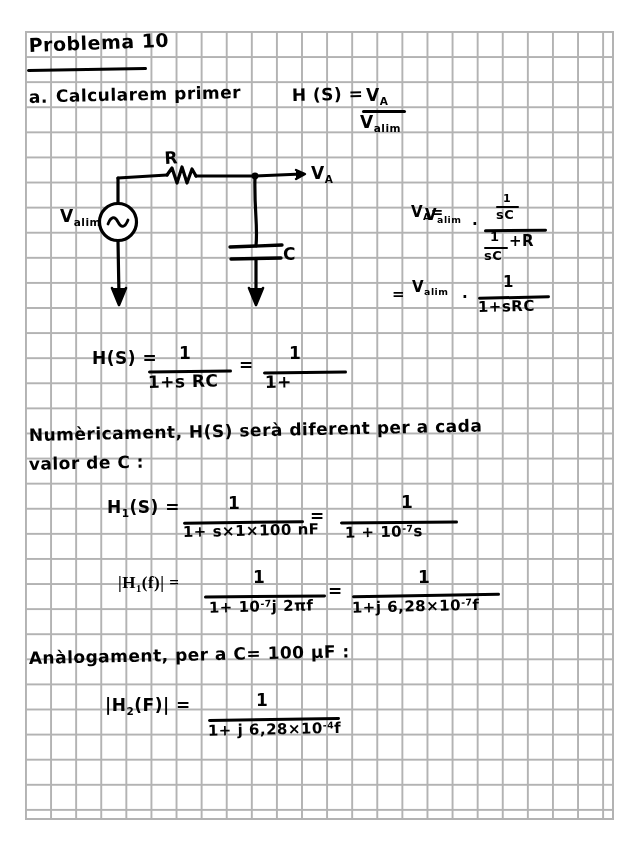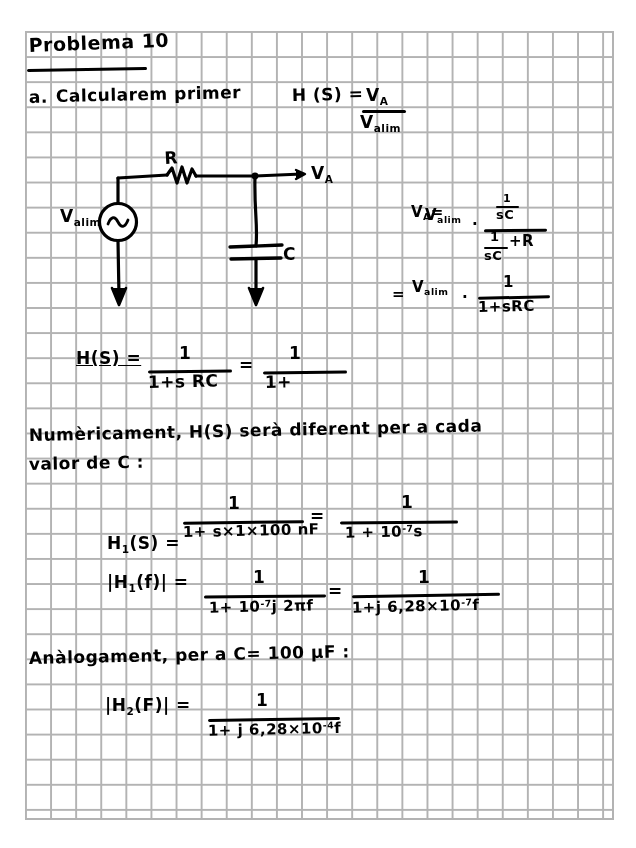--- a/index.html
+++ b/index.html
@@ -153,42 +153,42 @@
     <div class="hw s16" style="left:484px; top:249px;">sC</div>
     <div class="hw s20" style="left:509px; top:234px;">+R</div>
 
     <div class="hw s20" style="left:392px; top:287px;">=</div>
     <div class="hw s20" style="left:412px; top:280px;"><span>V</span><span class="sub">alim</span></div>
     <div class="hw s20" style="left:462px; top:286px;">.</div>
     <div class="hw s20" style="left:503px; top:275px;">1</div>
     <div class="bar" style="left:478px; top:296px; width:72px; height:2.8px; transform:rotate(-1.2deg);"></div>
     <div class="hw s20 slant1" style="left:478px; top:300px;">1+sRC</div>
 
-    <div class="hw s24" style="left:76px; top:350px;text-decoration:underline;">H(S) =</div>
+    <div class="hw s24" style="left:92px; top:350px;">H(S) =</div>
     <div class="hw s24" style="left:179px; top:345px;">1</div>
     <div class="bar" style="left:148px; top:370px; width:84px; height:2.8px; transform:rotate(-0.6deg);"></div>
     <div class="hw s24 slant1" style="left:148px; top:374px;">1+s RC</div>
     <div class="hw s24" style="left:239px; top:357px;">=</div>
     <div class="hw s24" style="left:289px; top:345px;">1</div>
     <div class="bar" style="left:263px; top:371px; width:84px; height:2.8px; transform:rotate(-0.6deg);"></div>
     <div class="hw s24 slant1" style="left:265px; top:374px;">1+</div>
 
     <div class="hw s24 slant1" style="left:29px; top:427px;">Numèricament,  H(S)  serà  diferent  per a  cada</div>
     <div class="hw s24 slant1" style="left:29px; top:456px;">valor de C :</div>
 
-    <div class="hw s24" style="left:107px; top:499px;margin-top:36px;"><span>H</span><span class="sub">1</span><span>(S) =</span></div>
+    <div class="hw s24" style="left:107px; top:499px;"><span>H</span><span class="sub">1</span><span>(S) =</span></div>
     <div class="hw s24" style="left:228px; top:495px;">1</div>
     <div class="bar" style="left:183px; top:521px; width:121px; height:3px; transform:rotate(-0.8deg);"></div>
     <div class="hw s20 slant1" style="left:183px; top:525px;">1+ s×1×100 nF</div>
     <div class="hw s24" style="left:310px; top:508px;">=</div>
     <div class="hw s24" style="left:401px; top:494px;">1</div>
     <div class="bar" style="left:340px; top:521px; width:118px; height:3px; transform:rotate(-0.5deg);"></div>
     <div class="hw s20 slant1" style="left:345px; top:525px;"><span>1 + 10</span><span class="sup">-7</span><span>s</span></div>
 
-    <div class="hw s24" style="left:107px; top:574px;"><span>|H</span><span class="sub">1</span><span>(f)| =</span></div>
+    <div class="hw s24" style="left:118px; top:574px;font-family:Liberation Serif, serif;"><span>|H</span><span class="sub">1</span><span>(f)| =</span></div>
     <div class="hw s24" style="left:253px; top:569px;">1</div>
     <div class="bar" style="left:204px; top:595px; width:122px; height:3px; transform:rotate(-0.6deg);"></div>
     <div class="hw s20 slant1" style="left:209px; top:600px;"><span>1+  10</span><span class="sup">-7</span><span>j 2πf</span></div>
     <div class="hw s24" style="left:328px; top:583px;">=</div>
     <div class="hw s24" style="left:418px; top:569px;">1</div>
     <div class="bar" style="left:352px; top:594px; width:148px; height:3px; transform:rotate(-1deg);"></div>
     <div class="hw s20 slant1" style="left:352px; top:600px;"><span>1+j 6,28×10</span><span class="sup">-7</span><span>f</span></div>
 
     <div class="hw s24 slant1" style="left:29px; top:650px;">Anàlogament, per a  C=  100 μF :</div>
 

